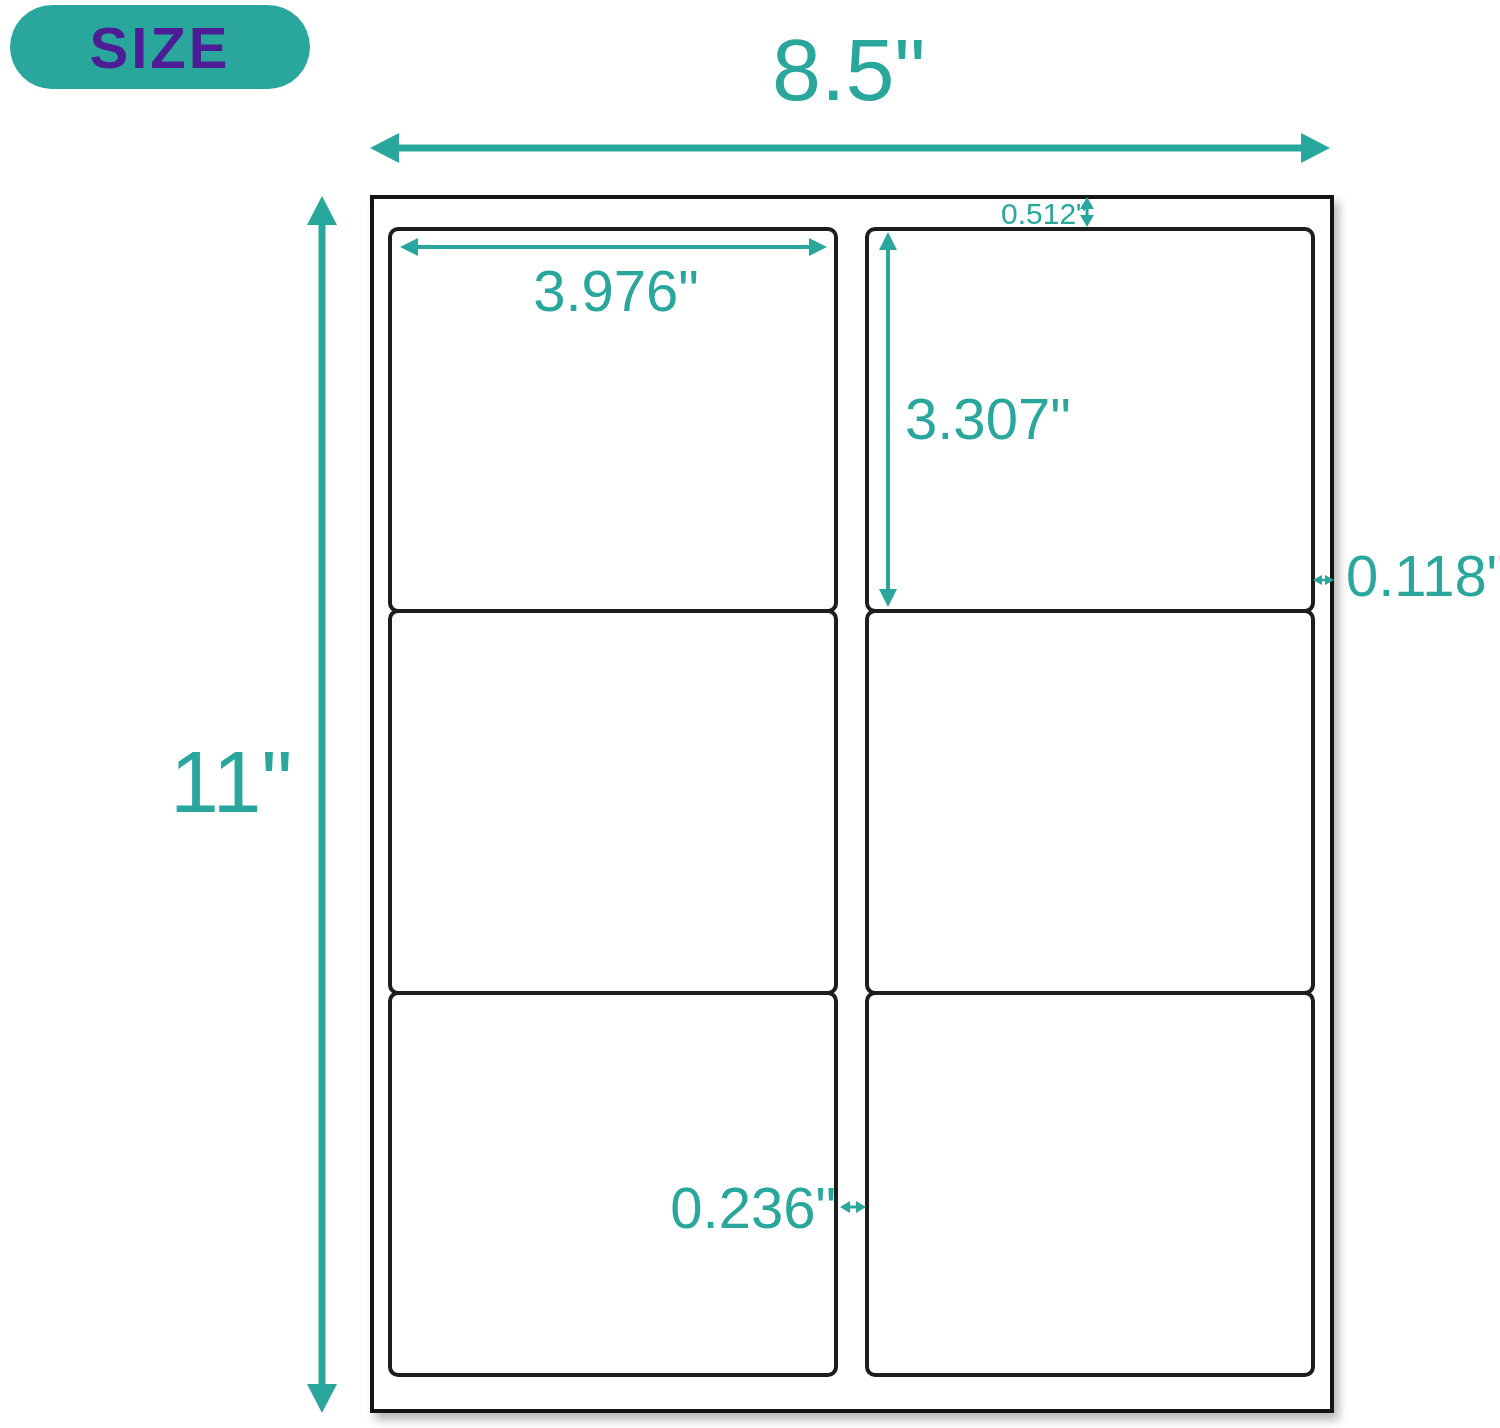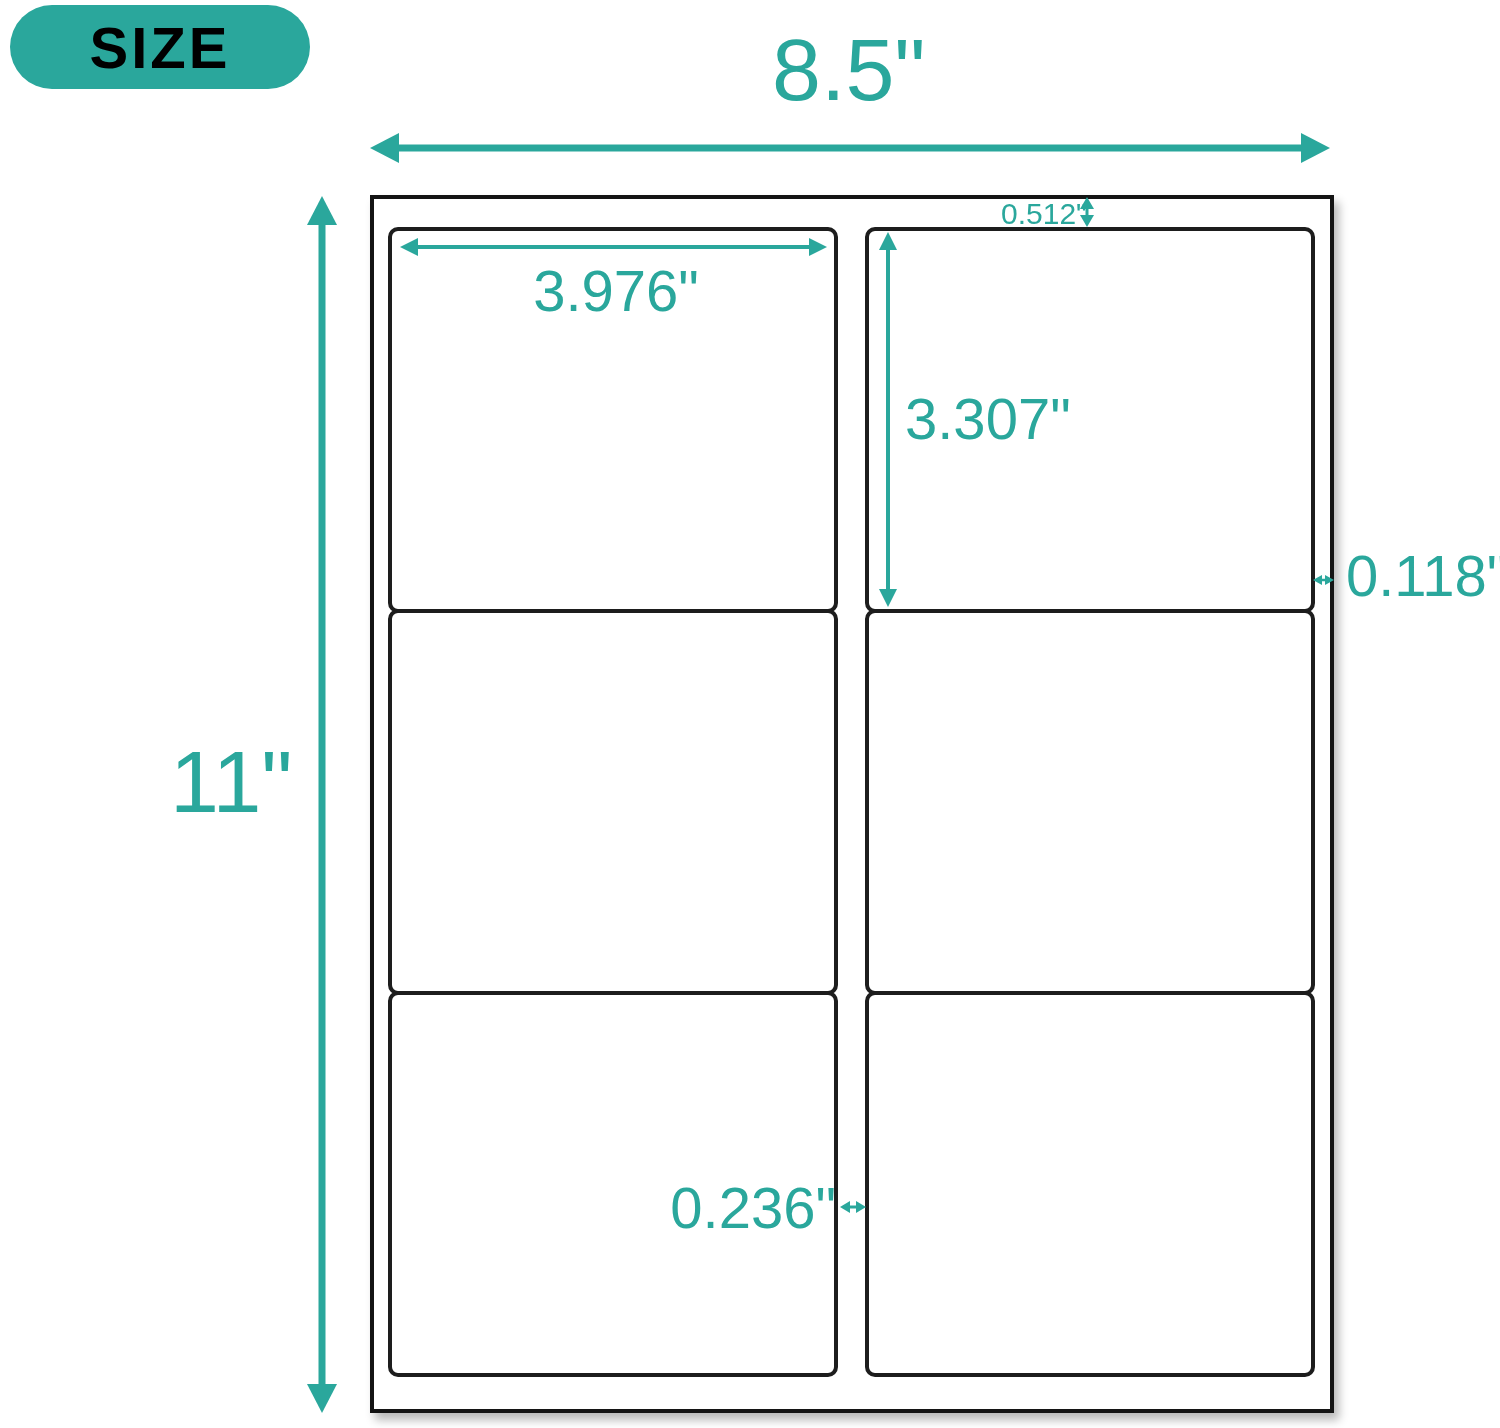--- a/index.html
+++ b/index.html
@@ -11,21 +11,21 @@
     font-family: "Liberation Sans", sans-serif;
     overflow: hidden;
   }
   .badge {
     position: absolute;
     left: 10px; top: 5px;
     width: 300px; height: 84px;
     background: #2aa79c;
     border-radius: 44px;
     display: flex; align-items: center; justify-content: center;
-    color: #000000;
+    color: #4c1d95;
     font-size: 58px;
     font-weight: bold;
     letter-spacing: 3px;
   }
   .dim {
     position: absolute;
     color: #2aa79c;
     line-height: 1;
     white-space: nowrap;
   }

